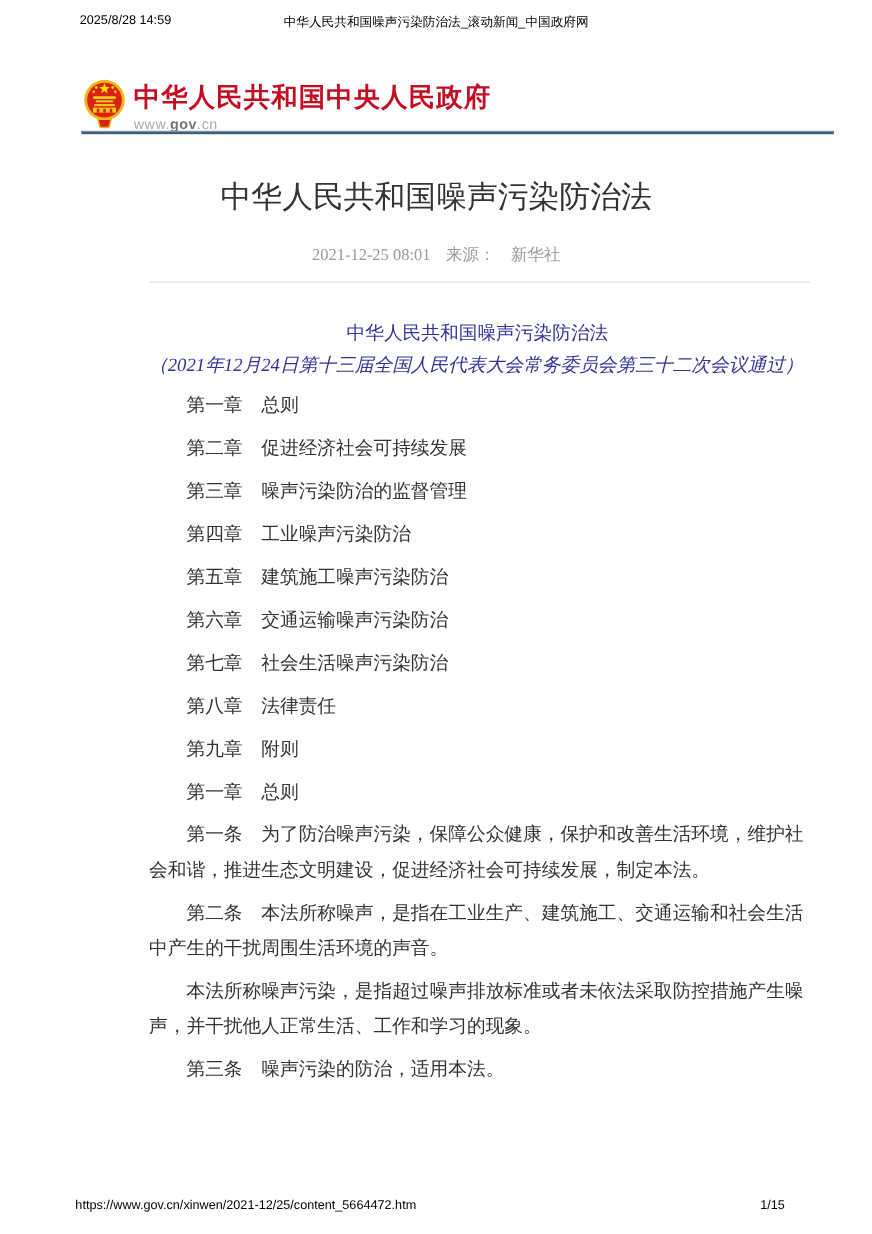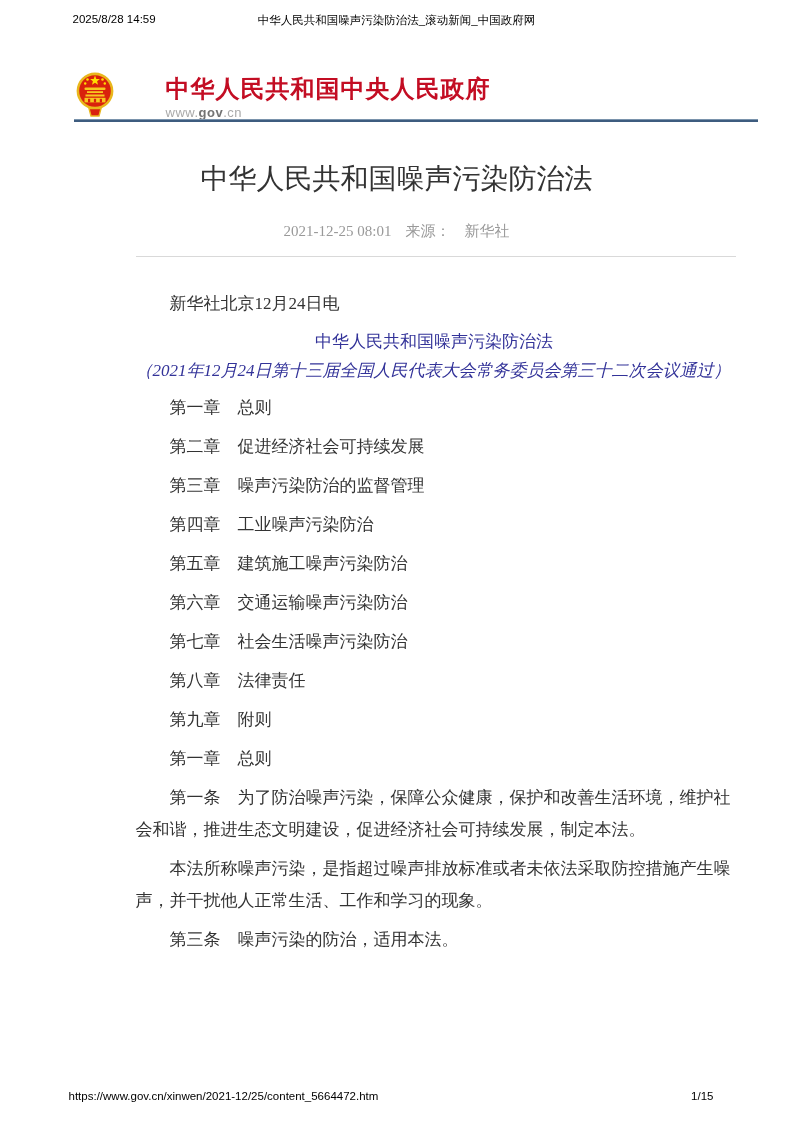--- a/index.html
+++ b/index.html
@@ -14,21 +14,21 @@
     overflow: hidden;
   }
 
   
   .print-header { position: absolute; top: 13px; left: 0; right: 0; height: 16px; font-size: 11.5px; color: #000; }
   .print-header .ph-time { position: absolute; left: 37px; top: 0; }
   .print-header .ph-title { display: block; text-align: center; }
   .print-footer { position: absolute; top: 1090px; left: 33px; right: 44px; font-size: 11.5px; color: #000; display: flex; justify-content: space-between; }
 
   
-  .site-header { position: absolute; top: 70px; left: 40px; display: flex; align-items: flex-start; gap: 44px; }
+  .site-header { position: absolute; top: 70px; left: 40px; display: flex; align-items: flex-start; }
   .emblem { width: 38px; height: 50px; margin-right: 8px; flex: none; }
   .brand-block { padding-top: 6px; }
   .brand-title { font-size: 24px; font-weight: bold; color: #c30d23; letter-spacing: 1px; line-height: 26px; }
   .brand-url { margin-top: 3px; font-size: 13px; color: #a9a9a9; letter-spacing: 0.5px; }
   .brand-url .gov { color: #737373; font-weight: bold; }
   .header-rule { position: absolute; top: 119px; left: 38px; width: 719px; height: 3px; background: #3e5c7f; border-top: 1px solid #7a93ac; }
 
   
   .article-title { position: absolute; top: 160px; left: 0; right: 0; margin: 0; text-align: center; font-size: 28px; font-weight: 500; color: #333333; font-family: "Liberation Sans", "DejaVu Sans", sans-serif; }
   .article-meta { position: absolute; top: 222px; left: 0; right: 0; text-align: center; font-size: 15px; color: #999999; font-family: Liberation Serif, serif; }
@@ -80,34 +80,34 @@
   </div>
   <div class="header-rule"></div>
 
   <h1 class="article-title">中华人民共和国噪声污染防治法</h1>
   <div class="article-meta">
     <span>2021-12-25 08:01</span><span class="sep"></span><span>来源：</span><span class="sep"></span><span>新华社</span>
   </div>
   <div class="meta-rule"></div>
 
   <div class="article-body">
-      <p class="normal">新华社北京12月24日电</p>
       <p class="center-blue">中华人民共和国噪声污染防治法</p>
       <p class="center-blue-kai">（2021年12月24日第十三届全国人民代表大会常务委员会第三十二次会议通过）</p>
       <p class="normal">第一章　总则</p>
       <p class="normal">第二章　促进经济社会可持续发展</p>
       <p class="normal">第三章　噪声污染防治的监督管理</p>
       <p class="normal">第四章　工业噪声污染防治</p>
       <p class="normal">第五章　建筑施工噪声污染防治</p>
       <p class="normal">第六章　交通运输噪声污染防治</p>
       <p class="normal">第七章　社会生活噪声污染防治</p>
       <p class="normal">第八章　法律责任</p>
       <p class="normal">第九章　附则</p>
       <p class="normal">第一章　总则</p>
       <p class="normal">第一条　为了防治噪声污染，保障公众健康，保护和改善生活环境，维护社会和谐，推进生态文明建设，促进经济社会可持续发展，制定本法。</p>
+      <p class="normal">第二条　本法所称噪声，是指在工业生产、建筑施工、交通运输和社会生活中产生的干扰周围生活环境的声音。</p>
       <p class="normal">本法所称噪声污染，是指超过噪声排放标准或者未依法采取防控措施产生噪声，并干扰他人正常生活、工作和学习的现象。</p>
       <p class="normal">第三条　噪声污染的防治，适用本法。</p>
     </div>
 
   <div class="print-footer">
     <span>https://www.gov.cn/xinwen/2021-12/25/content_5664472.htm</span>
     <span>1/15</span>
   </div>
 
 </div>

